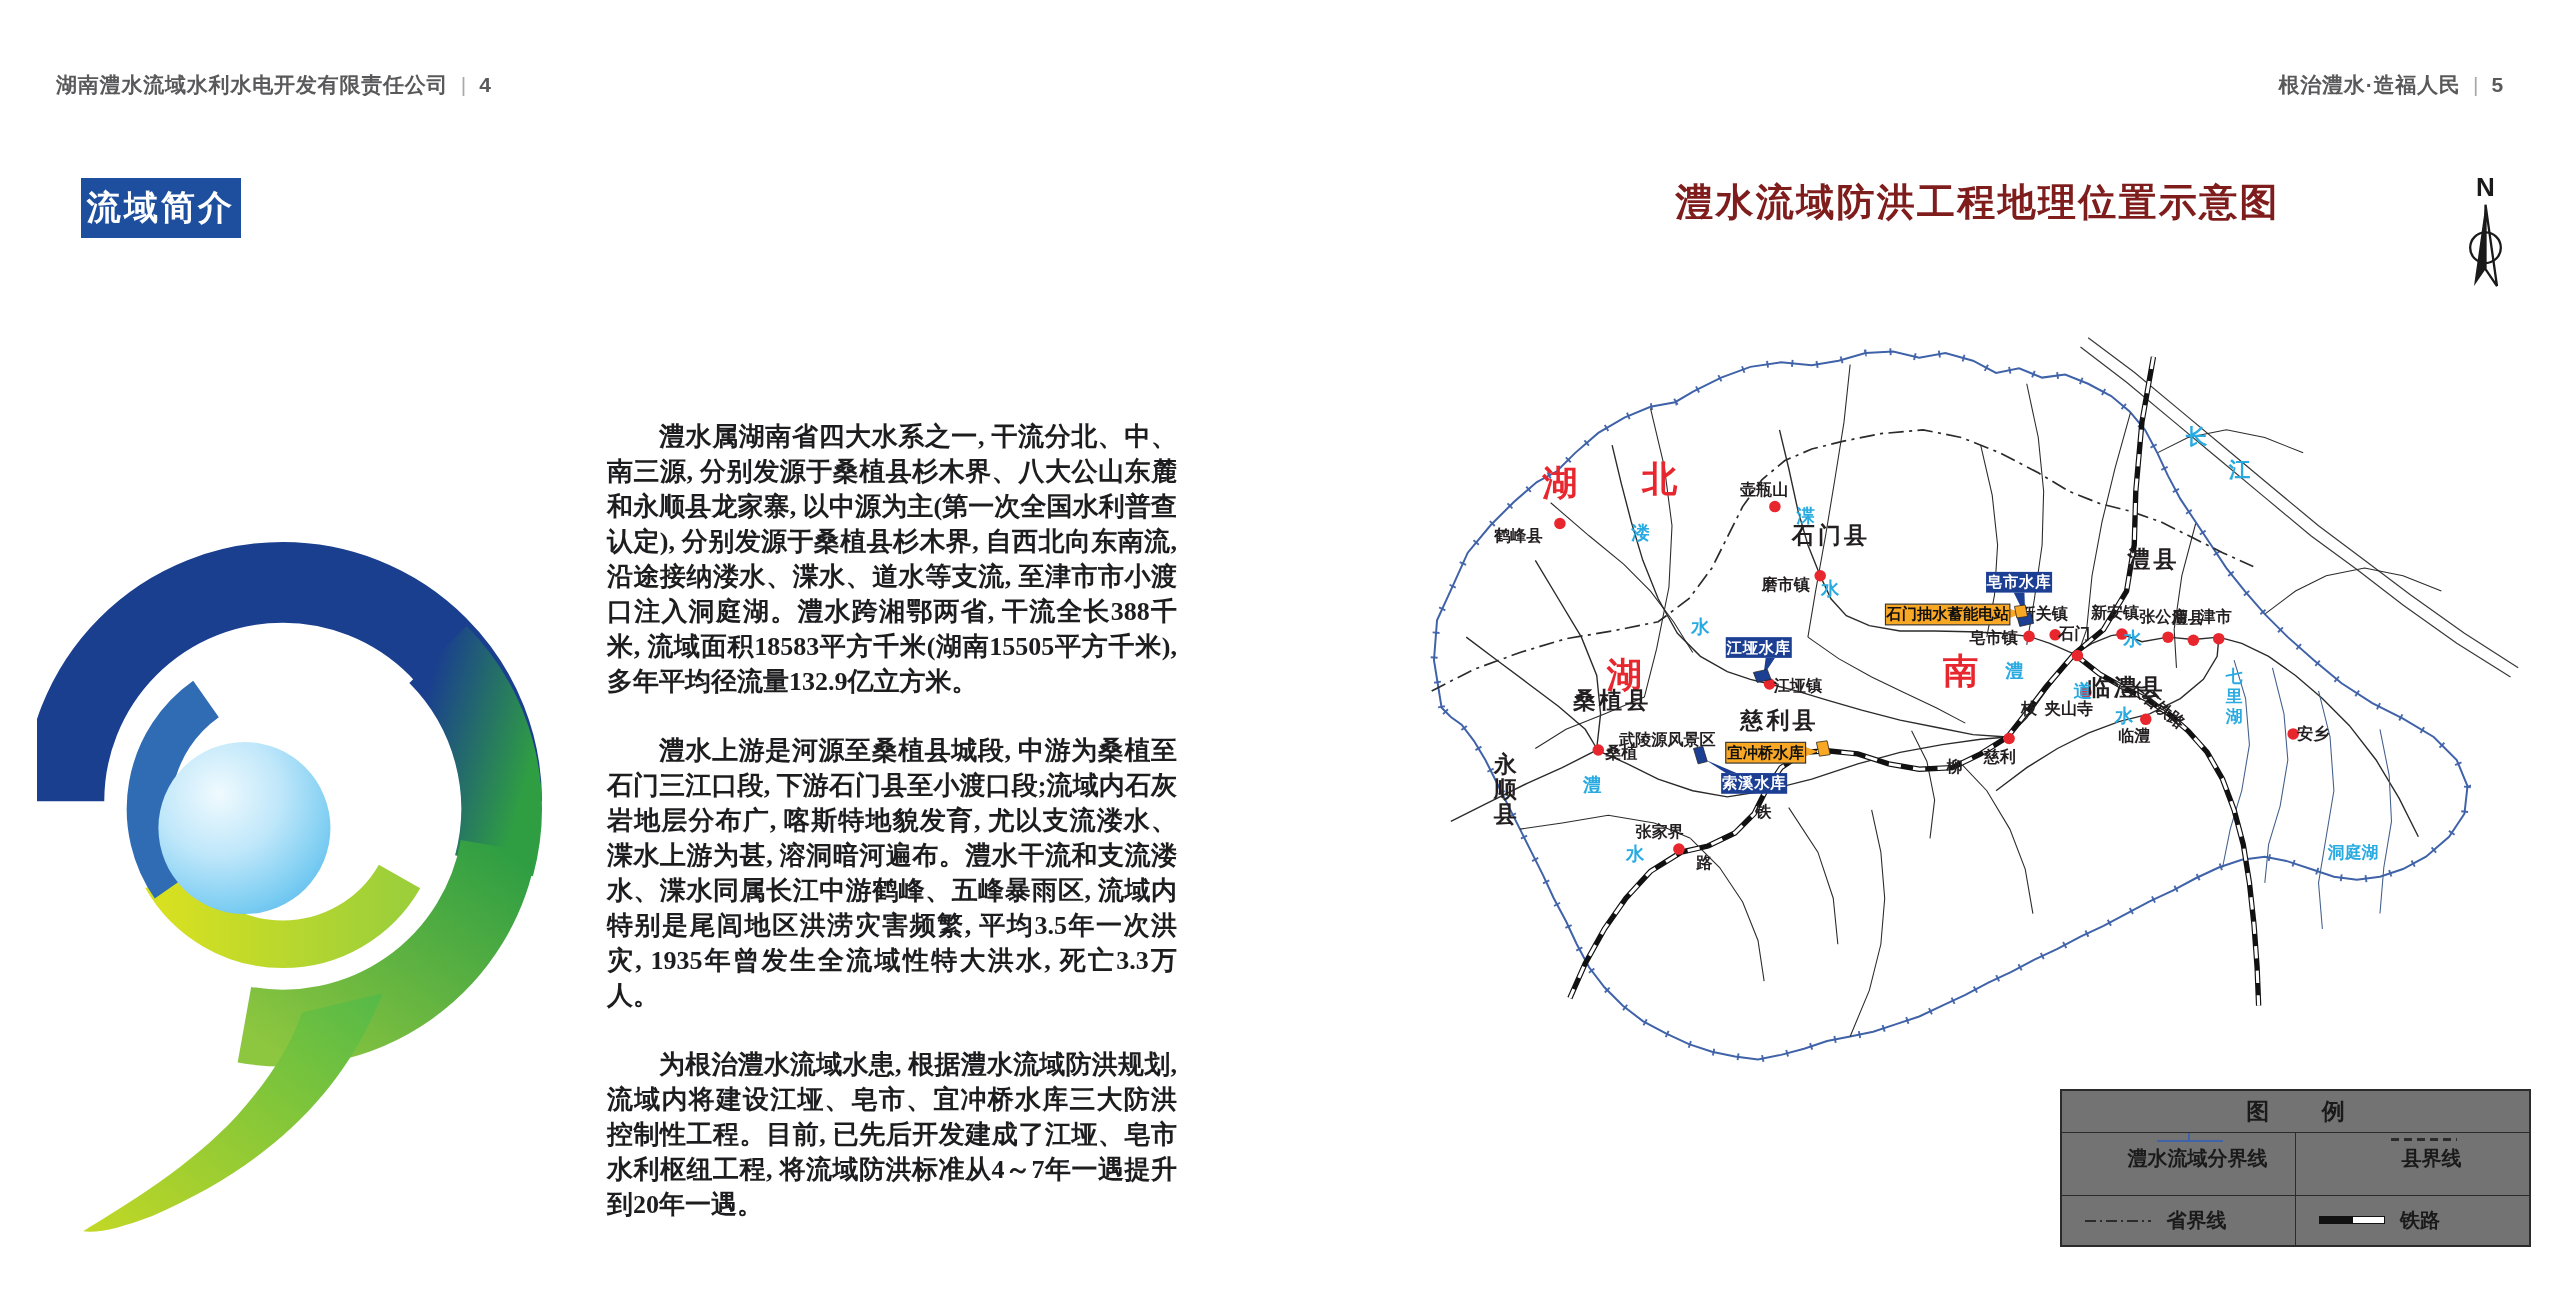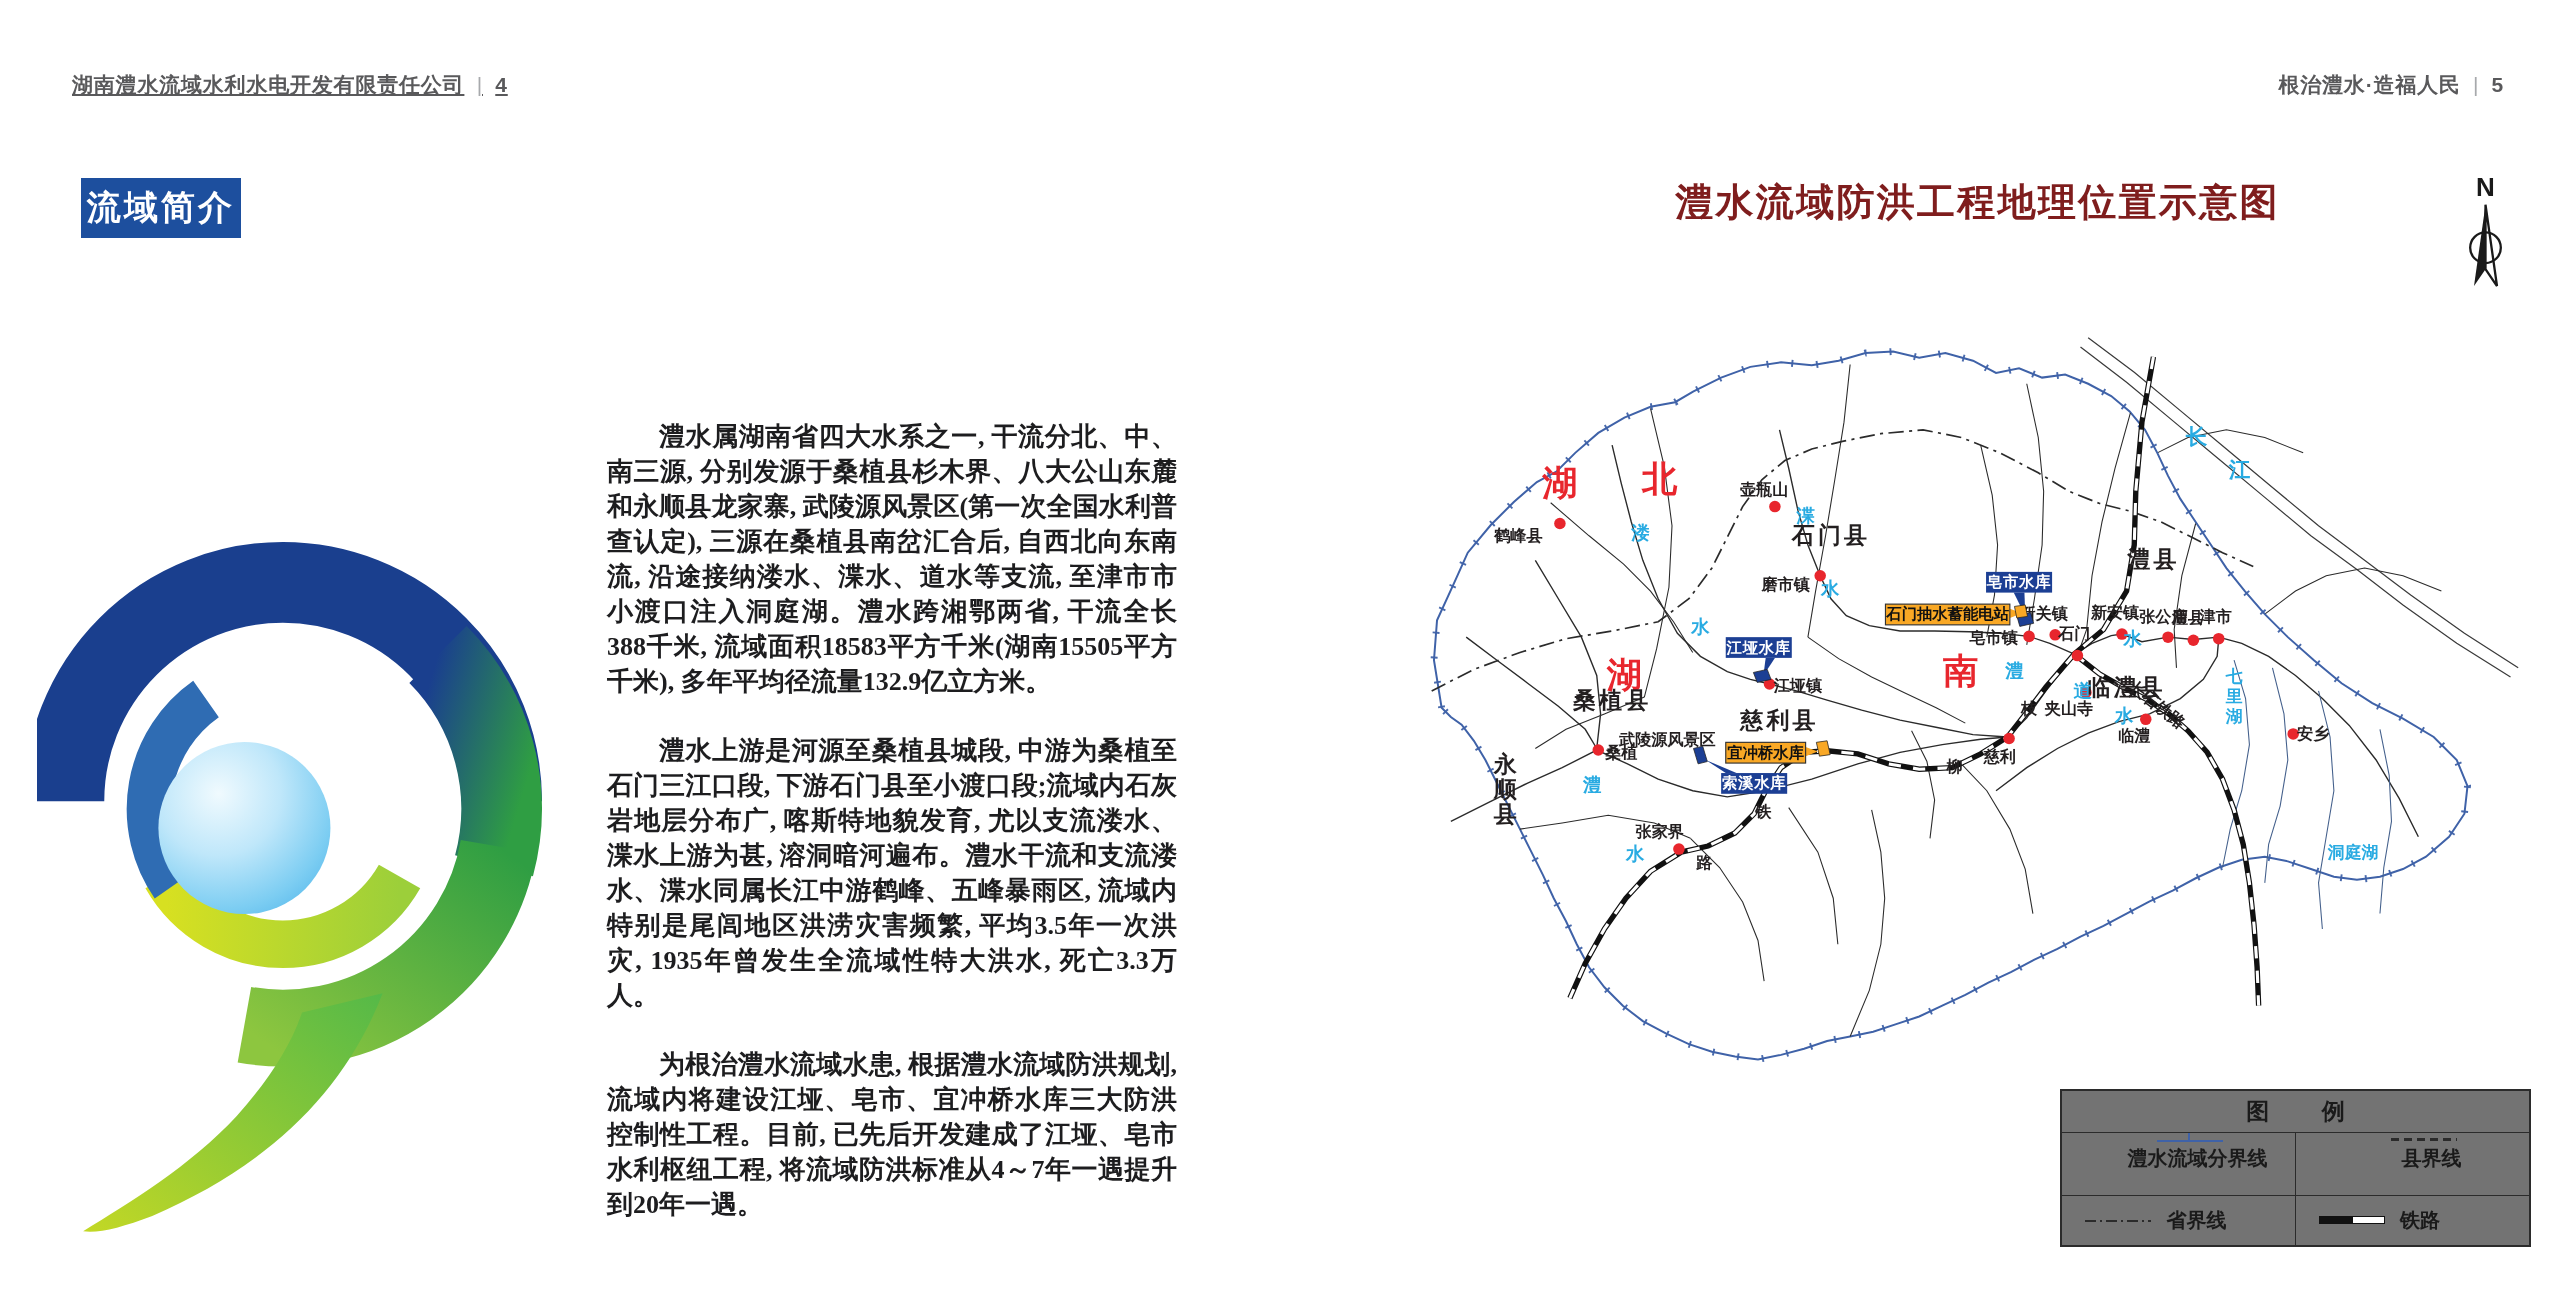--- a/index.html
+++ b/index.html
@@ -1,19 +1,19 @@
 <!DOCTYPE html>
 <html style="font-size:12.3px"><head>
 <meta charset="utf-8">
 <style>
   html,body{margin:0;padding:0;background:#9a9a9a;}
   .spread{position:relative;width:2576px;height:1306px;background:#ffffff;
     font-family:"Liberation Sans","DejaVu Sans",sans-serif;overflow:hidden;}
   .header{position:absolute;top:71px;font-size:21px;font-weight:bold;color:#59595b;letter-spacing:0.8px;white-space:nowrap;}
-  .header-left{left:72px;text-decoration:underline;}
+  .header-left{left:56px;}
   .header-right{right:72px;text-align:right;}
   .hdr-sep{color:#a7a9ac;margin:0 12.3px;font-weight:normal;}
   .section-title{position:absolute;left:81px;top:178px;width:160px;height:60px;background:#1d4f9e;color:#ffffff;
     font-size:34px;font-weight:bold;display:flex;align-items:center;justify-content:center;letter-spacing:3.1px;}
   .logo{position:absolute;left:37px;top:398px;}
   .body-text{position:absolute;left:607px;top:419px;width:570px;
     font-family:"Liberation Serif","DejaVu Serif",serif;font-size:26px;line-height:35px;font-weight:bold;
     color:#1d1d1f;text-align:justify;}
   .body-text p{margin:0 0 34px 0;text-indent:2em;}
   .map-title{position:absolute;left:1536px;top:177px;width:883px;text-align:center;
@@ -102,21 +102,21 @@
     <path d="M 35 525 A 285 285 0 0 1 605 525" fill="none" stroke="#1a3f8e" stroke-width="105"></path>
     <path d="M 522 334 A 285 285 0 0 1 595 609" fill="none" stroke="url(#g1)" stroke-width="105"></path>
     <path d="M 601 584 A 285 285 0 0 1 270 816" fill="none" stroke="url(#g2)" stroke-width="100"></path>
     <path d="M 450 775 C 400 905 300 1000 150 1065 C 110 1080 80 1088 60 1085 C 120 1048 200 1000 260 935 C 300 890 330 845 345 800 Z" fill="url(#g3)"></path>
     <path d="M 472 623 A 175 175 0 0 1 168 623" fill="none" stroke="url(#g4)" stroke-width="62"></path>
     <path d="M 220 392 A 175 175 0 0 0 177 635" fill="none" stroke="#2f6cb3" stroke-width="58"></path>
     <circle cx="270" cy="560" r="112" fill="url(#gball)"></circle>
   </svg>
 
   <div class="body-text">
-    <p>澧水属湖南省四大水系之一, 干流分北、中、南三源, 分别发源于桑植县杉木界、八大公山东麓和永顺县龙家寨, 武陵源风景区(第一次全国水利普查认定), 三源在桑植县南岔汇合后, 自西北向东南流, 沿途接纳溇水、渫水、道水等支流, 至津市市小渡口注入洞庭湖。澧水跨湘鄂两省, 干流全长388千米, 流域面积18583平方千米(湖南15505平方千米), 多年平均径流量132.9亿立方米。</p>
+    <p>澧水属湖南省四大水系之一, 干流分北、中、南三源, 分别发源于桑植县杉木界、八大公山东麓和永顺县龙家寨, 以中源为主(第一次全国水利普查认定), 分别发源于桑植县杉木界, 自西北向东南流, 沿途接纳溇水、渫水、道水等支流, 至津市市小渡口注入洞庭湖。澧水跨湘鄂两省, 干流全长388千米, 流域面积18583平方千米(湖南15505平方千米), 多年平均径流量132.9亿立方米。</p>
     <p>澧水上游是河源至桑植县城段, 中游为桑植至石门三江口段, 下游石门县至小渡口段;流域内石灰岩地层分布广, 喀斯特地貌发育, 尤以支流溇水、渫水上游为甚, 溶洞暗河遍布。澧水干流和支流溇水、渫水同属长江中游鹤峰、五峰暴雨区, 流域内特别是尾闾地区洪涝灾害频繁, 平均3.5年一次洪灾, 1935年曾发生全流域性特大洪水, 死亡3.3万人。</p>
     <p>为根治澧水流域水患, 根据澧水流域防洪规划, 流域内将建设江垭、皂市、宜冲桥水库三大防洪控制性工程。目前, 已先后开发建成了江垭、皂市水利枢纽工程, 将流域防洪标准从4～7年一遇提升到20年一遇。</p>
   </div>
 
   <div class="header header-right">
     <span>根治澧水·造福人民</span><span class="hdr-sep">|</span><span>5</span>
   </div>
 
   <div class="map-title">澧水流域防洪工程地理位置示意图</div>
 

